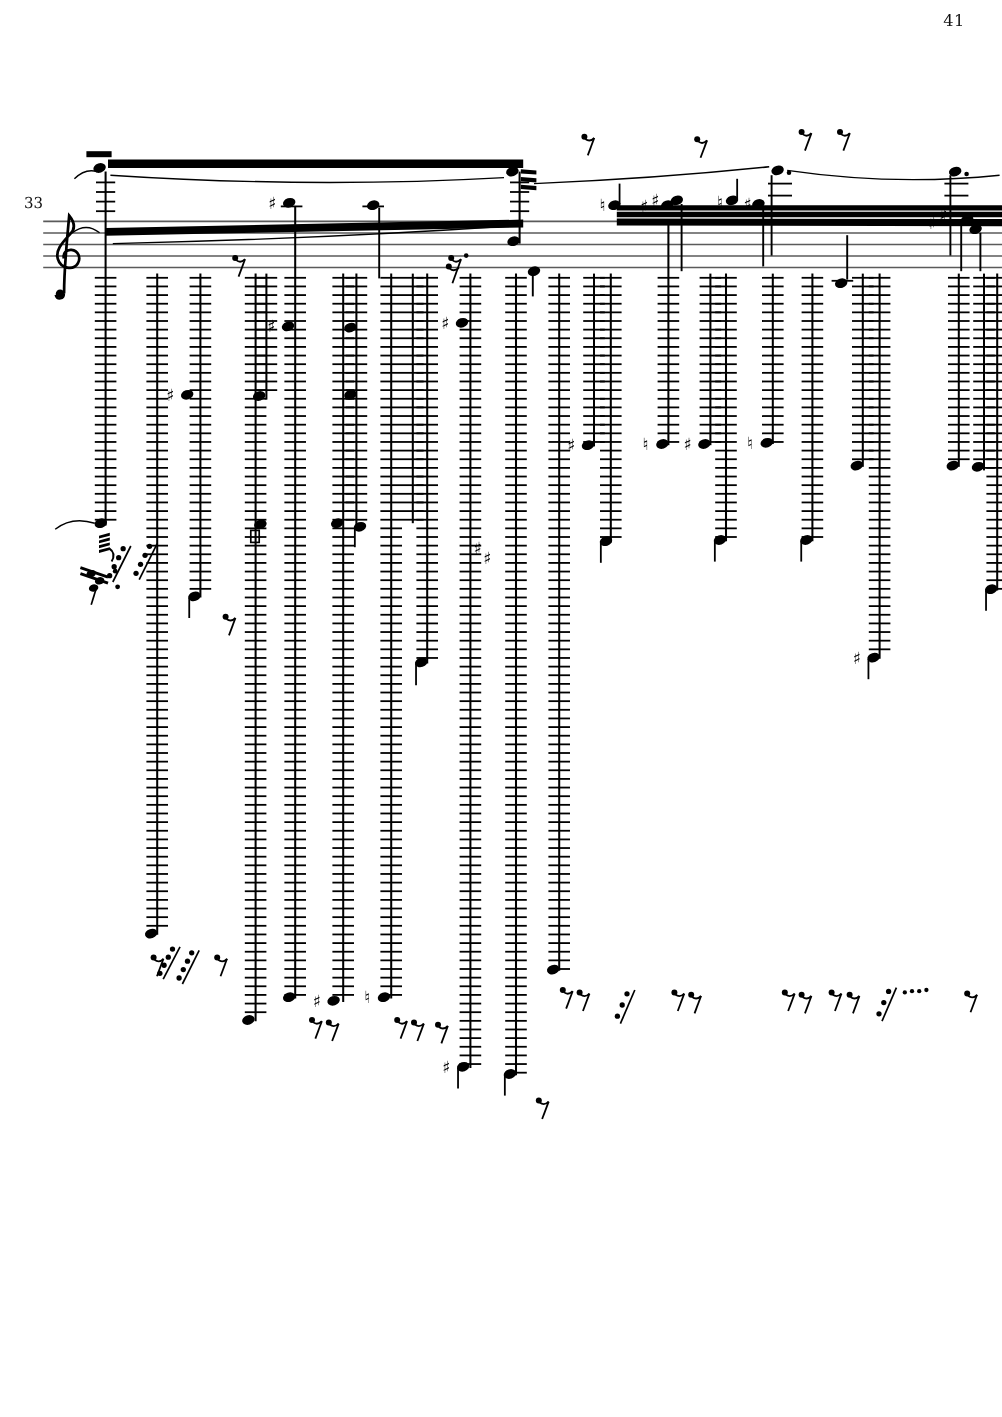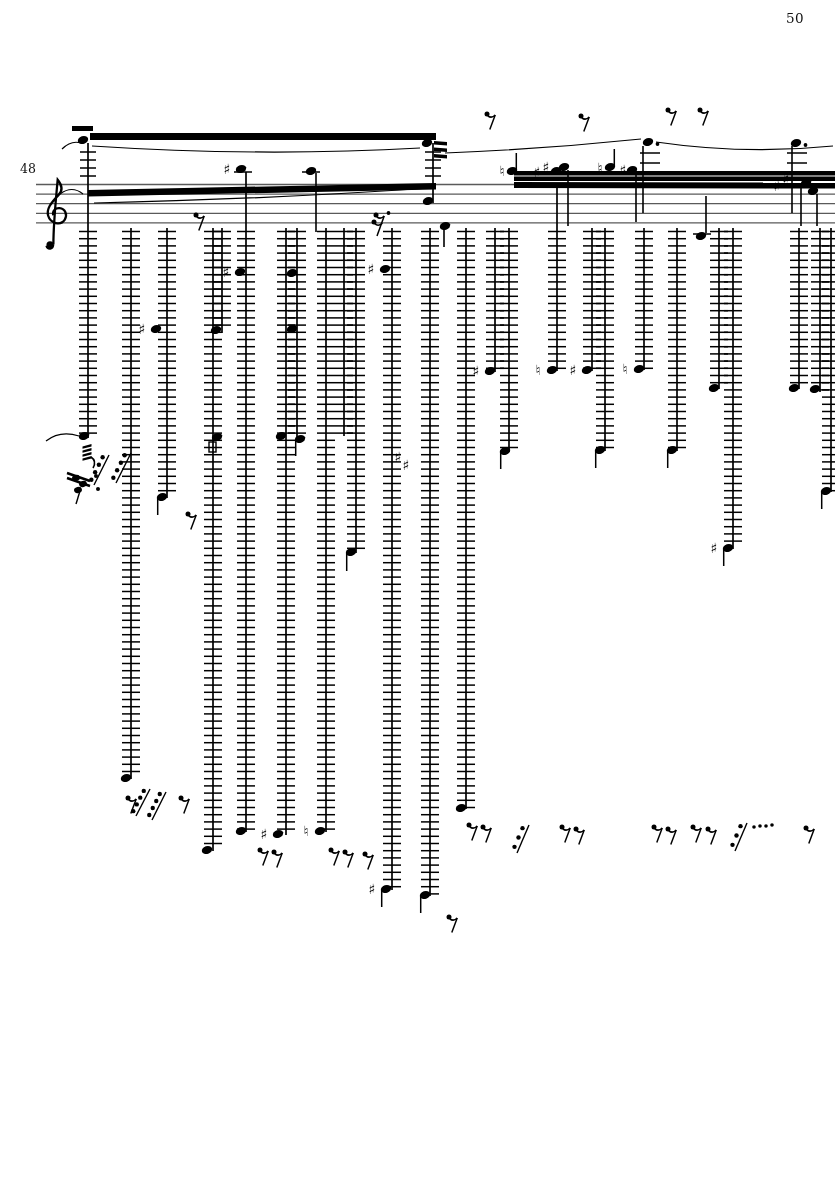--- a/index.html
+++ b/index.html
@@ -7,22 +7,22 @@
         font-family:"DejaVu Serif", serif;}
   .num{position:absolute;color:#111;}
   #page-number{top:10px;left:786px;font-size:13.5px;letter-spacing:0.5px;}
   #measure-number{top:161px;left:20px;font-size:12.5px;}
   svg{position:absolute;top:0;left:0;}
 </style>
 </head>
 <body>
 
 <div id="page">
-  <div id="page-number" class="num">50</div>
-  <div id="measure-number" class="num">48</div>
+  <div id="page-number" class="num">41</div>
+  <div id="measure-number" class="num">33</div>
 <svg width="835" height="1181">
       <line x1="36" y1="184.5" x2="835" y2="184.5" stroke="#5a5a5a" stroke-width="1.3"></line>
       <line x1="36" y1="194.1" x2="835" y2="194.1" stroke="#5a5a5a" stroke-width="1.3"></line>
       <line x1="36" y1="203.7" x2="835" y2="203.7" stroke="#5a5a5a" stroke-width="1.3"></line>
       <line x1="36" y1="213.3" x2="835" y2="213.3" stroke="#5a5a5a" stroke-width="1.3"></line>
       <line x1="36" y1="222.9" x2="835" y2="222.9" stroke="#5a5a5a" stroke-width="1.3"></line>
       <polygon points="90,133 436,133 436,140 90,140" fill="#000000"></polygon>
       <polygon points="88,190 436,183 436,189.5 88,196.5" fill="#000000"></polygon>
       <polygon points="514,171 835,171 835,175.5 514,175.5" fill="#000000"></polygon>
       <polygon points="514,176.5 835,176.5 835,181 514,181" fill="#000000"></polygon>

